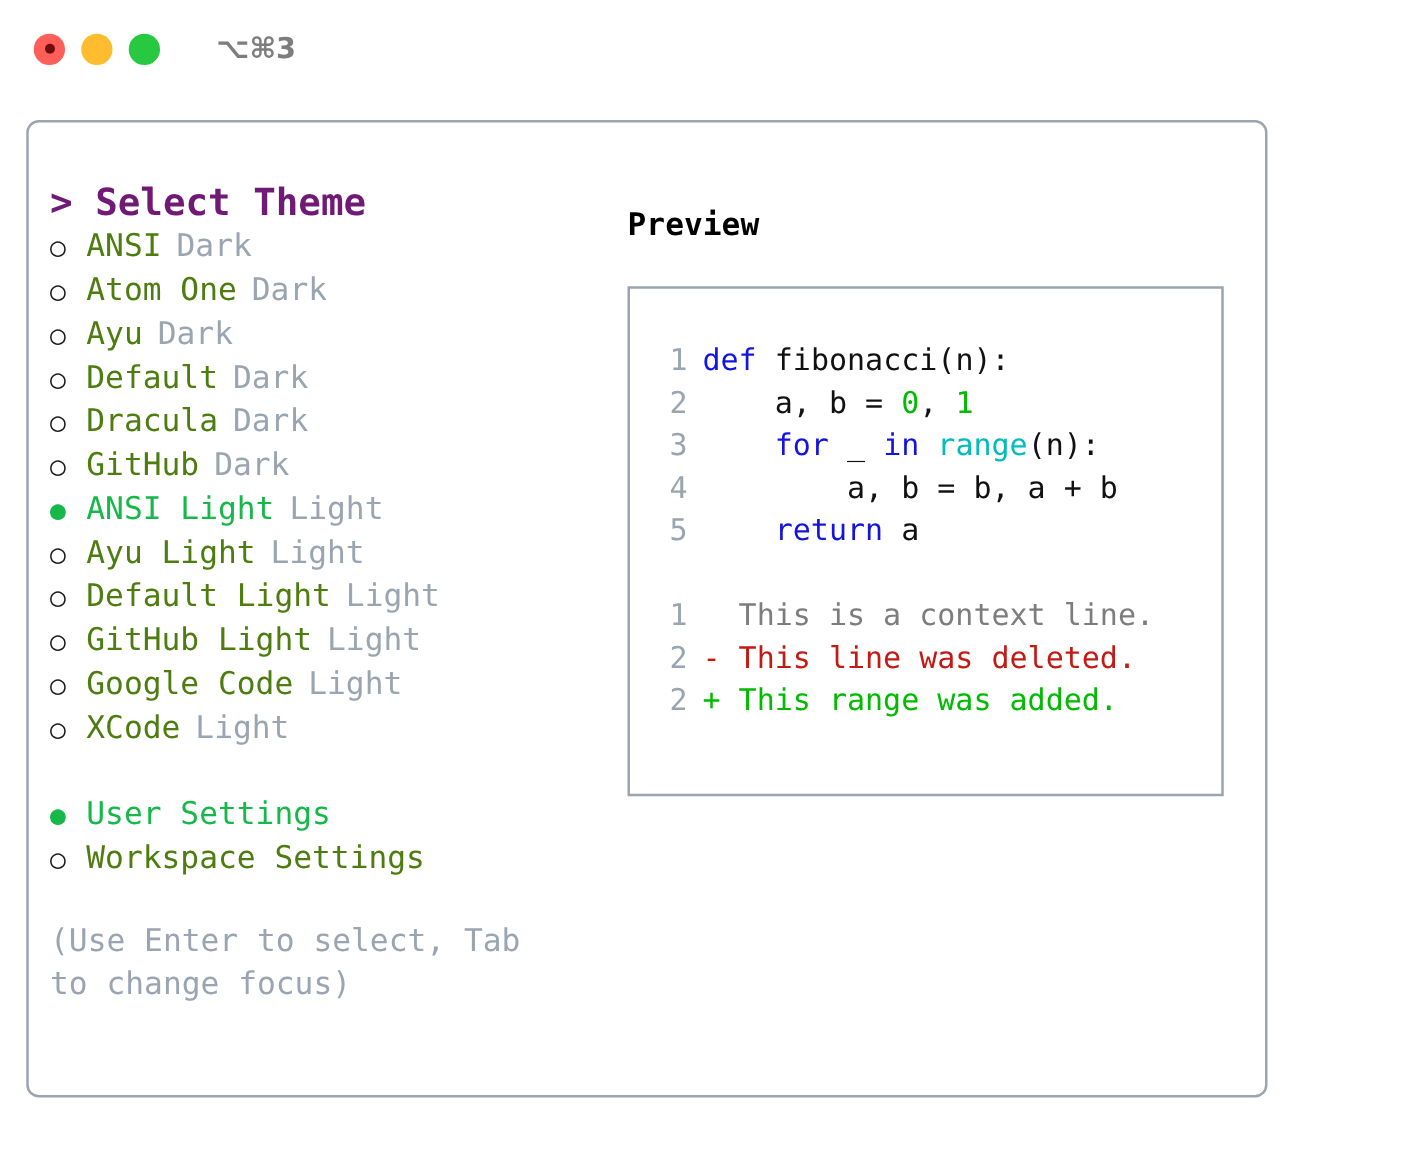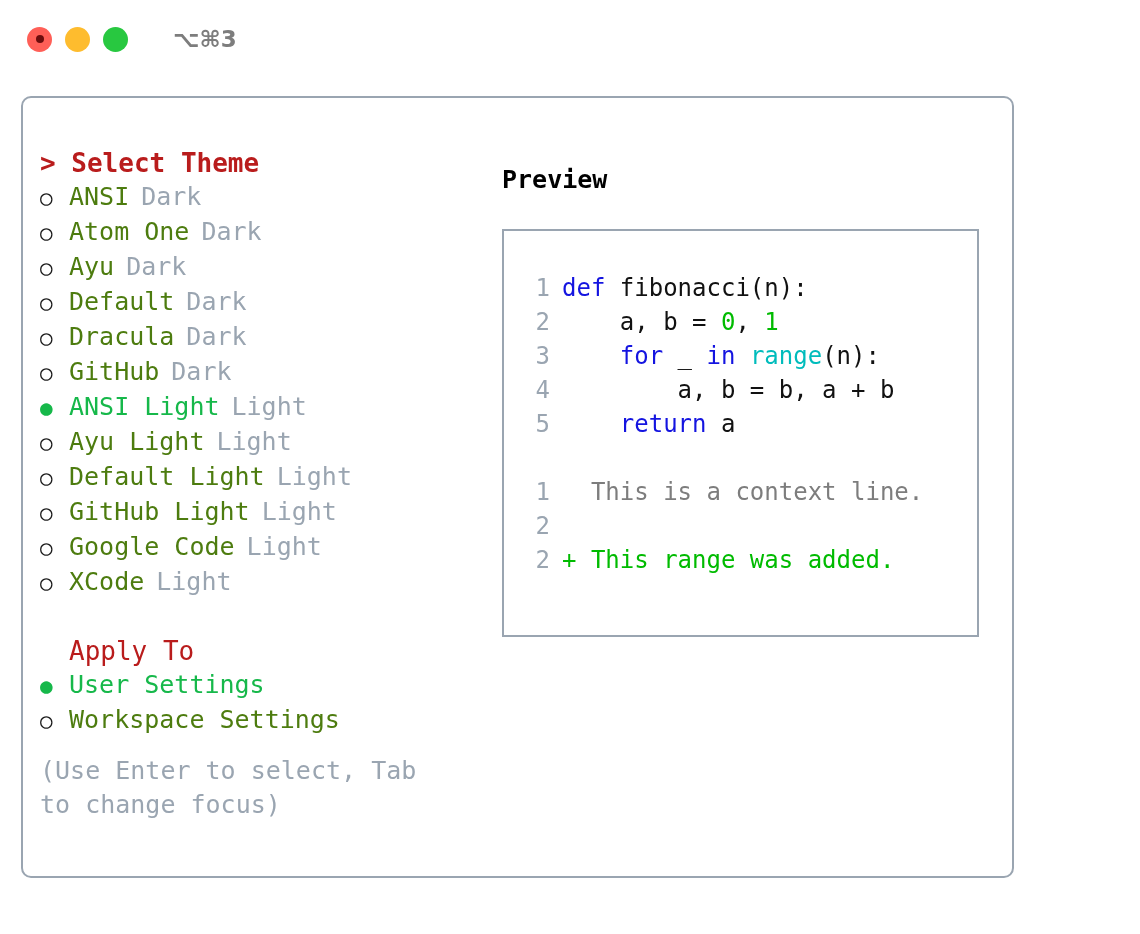--- a/index.html
+++ b/index.html
@@ -87,23 +87,23 @@
 
   
   .left-col {
     position: absolute;
     left: 17px;
     top: 48px;
     width: 460px;
   }
 
   .section-head {
-    font-size: 26px;
+    font-size: 30px;
     font-weight: bold;
-    color: #b91c1c;
+    color: #701a75;
     line-height: 34px;
     white-space: pre;
   }
   .section-head.plain {
     font-weight: normal;
     padding-left: 29px;
   }
 
   .row {
     display: flex;
@@ -121,21 +121,21 @@
   .row.selected .marker { color: #16b84a; }
   .row .label { color: #4d7c0f; }
   .row.selected .label { color: #16b84a; }
   .row .tag {
     color: #9aa5b1;
     margin-left: 12px;
   }
   .spacer-md { height: 34px; }
 
   .hint {
-    margin-top: 16px;
+    margin-top: 32px;
     font-size: 25px;
     line-height: 34px;
     color: #9aa5b1;
     width: 420px;
   }
 
   
   .right-col {
     position: absolute;
     left: 479px;
@@ -216,21 +216,20 @@
             <div class="row selected"><span class="marker">●</span><span class="label">ANSI Light</span><span class="tag">Light</span></div>
             <div class="row"><span class="marker">○</span><span class="label">Ayu Light</span><span class="tag">Light</span></div>
             <div class="row"><span class="marker">○</span><span class="label">Default Light</span><span class="tag">Light</span></div>
             <div class="row"><span class="marker">○</span><span class="label">GitHub Light</span><span class="tag">Light</span></div>
             <div class="row"><span class="marker">○</span><span class="label">Google Code</span><span class="tag">Light</span></div>
             <div class="row"><span class="marker">○</span><span class="label">XCode</span><span class="tag">Light</span></div>
           </div>
 
         <div class="spacer-md"></div>
 
-        <div class="section-head plain">Apply To</div>
 
         <div id="apply-list">
             <div class="row selected"><span class="marker">●</span><span class="label">User Settings</span></div>
             <div class="row"><span class="marker">○</span><span class="label">Workspace Settings</span></div>
           </div>
 
         <div class="hint">(Use Enter to select, Tab to change focus)</div>
       </div>
 
       <div class="right-col">
@@ -240,21 +239,21 @@
           <div id="code-block">
               <div class="code-line"><span class="lineno">1</span><span class="code-text"><span class="tok-kw">def</span><span class="tok-id"> fibonacci(n):</span></span></div>
               <div class="code-line"><span class="lineno">2</span><span class="code-text"><span class="tok-id">    a, b = </span><span class="tok-num">0</span><span class="tok-id">, </span><span class="tok-num">1</span></span></div>
               <div class="code-line"><span class="lineno">3</span><span class="code-text"><span class="tok-id">    </span><span class="tok-kw">for</span><span class="tok-id"> _ </span><span class="tok-kw">in</span><span class="tok-id"> </span><span class="tok-fn">range</span><span class="tok-id">(n):</span></span></div>
               <div class="code-line"><span class="lineno">4</span><span class="code-text"><span class="tok-id">        a, b = b, a + b</span></span></div>
               <div class="code-line"><span class="lineno">5</span><span class="code-text"><span class="tok-id">    </span><span class="tok-kw">return</span><span class="tok-id"> a</span></span></div>
             </div>
           <div class="diff-gap"></div>
           <div id="diff-block">
               <div class="code-line"><span class="lineno">1</span><span class="diff-ctx">  This is a context line.</span></div>
-              <div class="code-line"><span class="lineno">2</span></div>
+              <div class="code-line"><span class="lineno">2</span><span class="diff-del">- This line was deleted.</span></div>
               <div class="code-line"><span class="lineno">2</span><span class="diff-add">+ This range was added.</span></div>
             </div>
         </div>
       </div>
 
     </div>
   </div>
 </div>
 
 </body></html>

